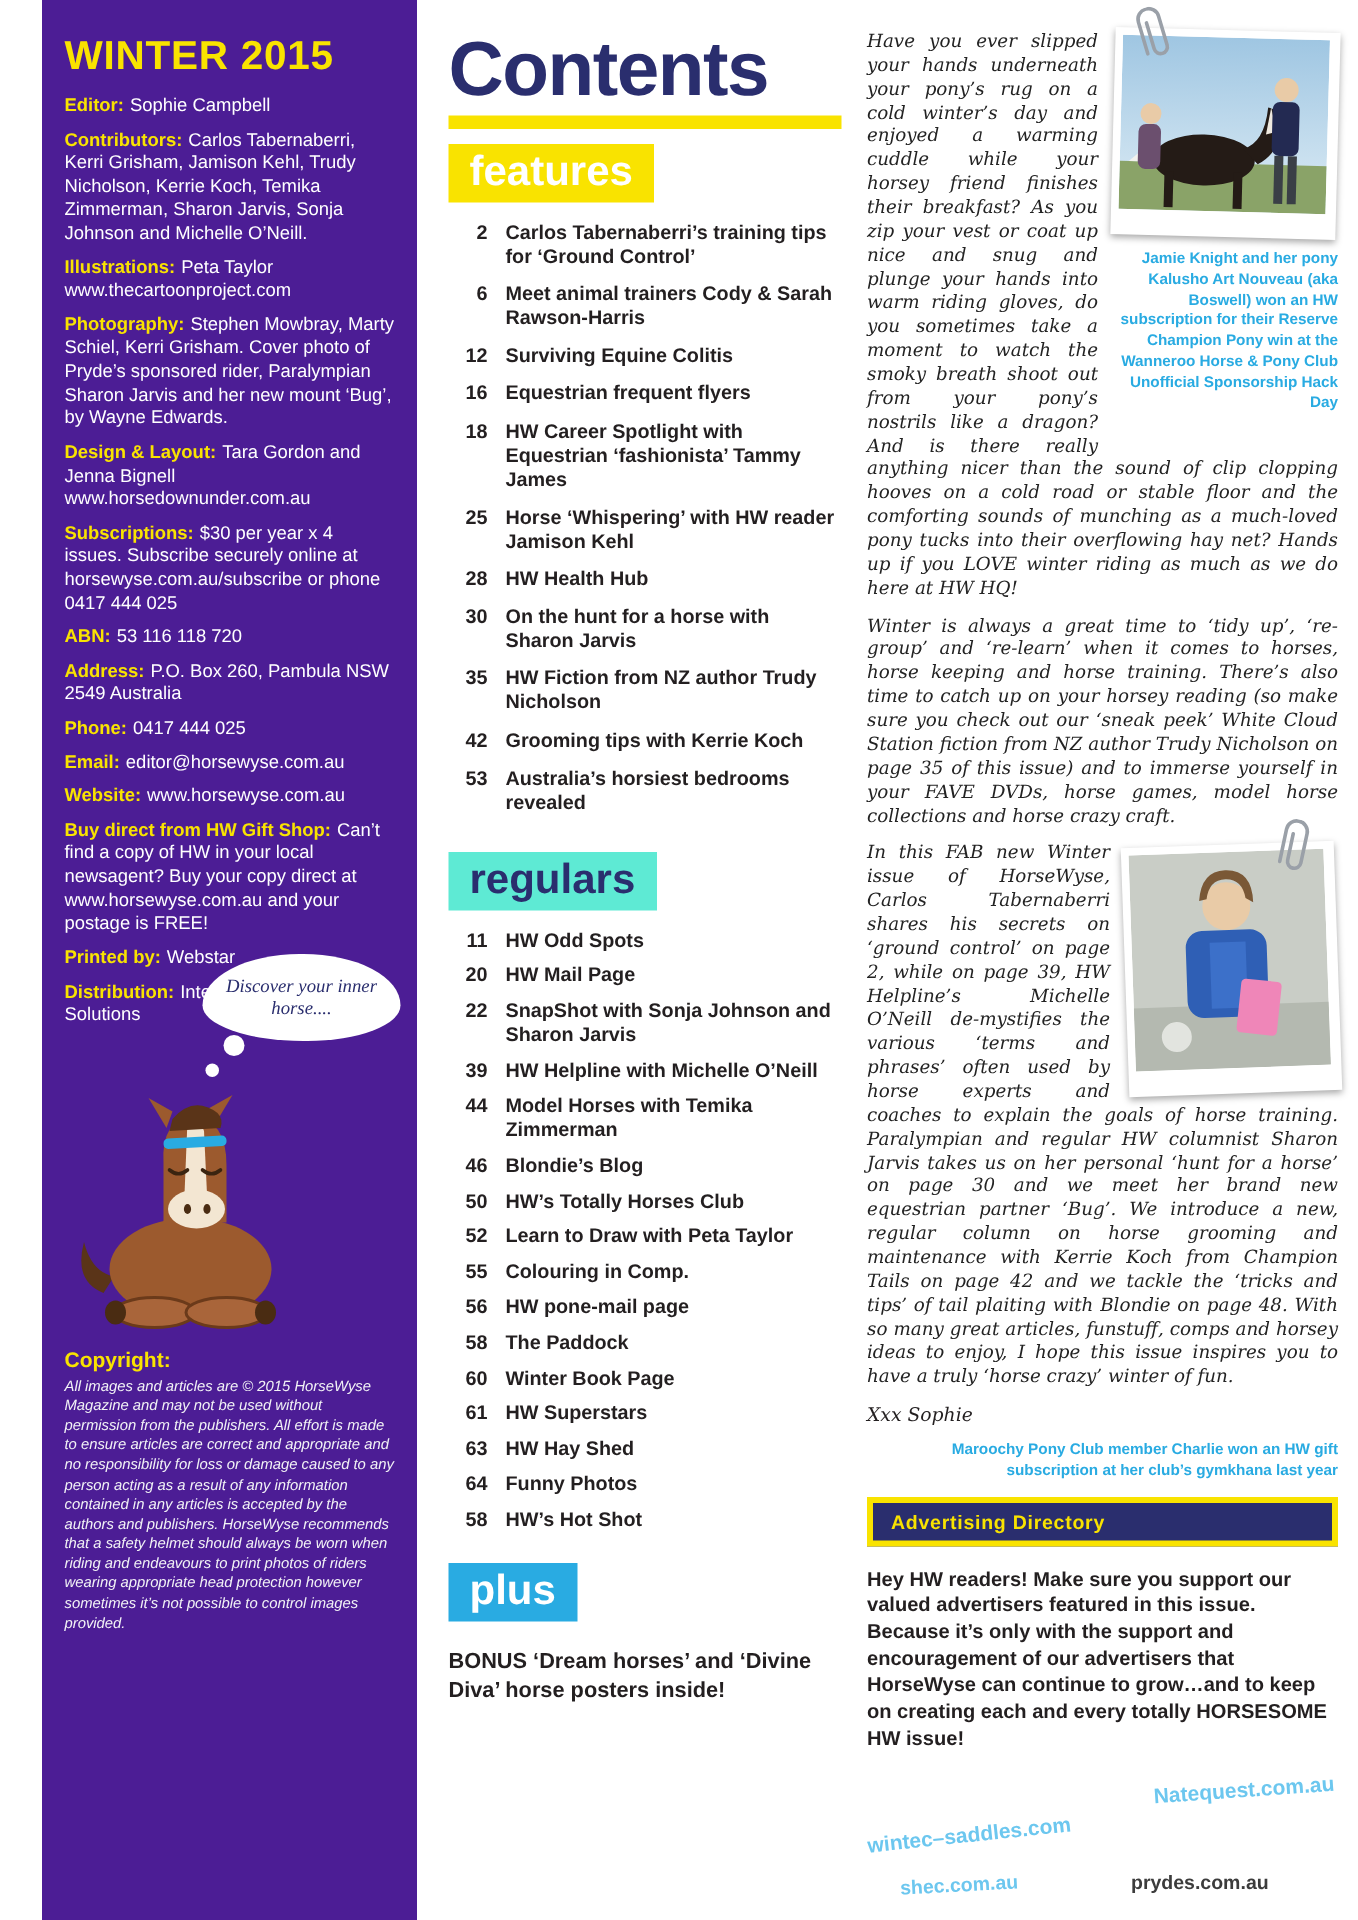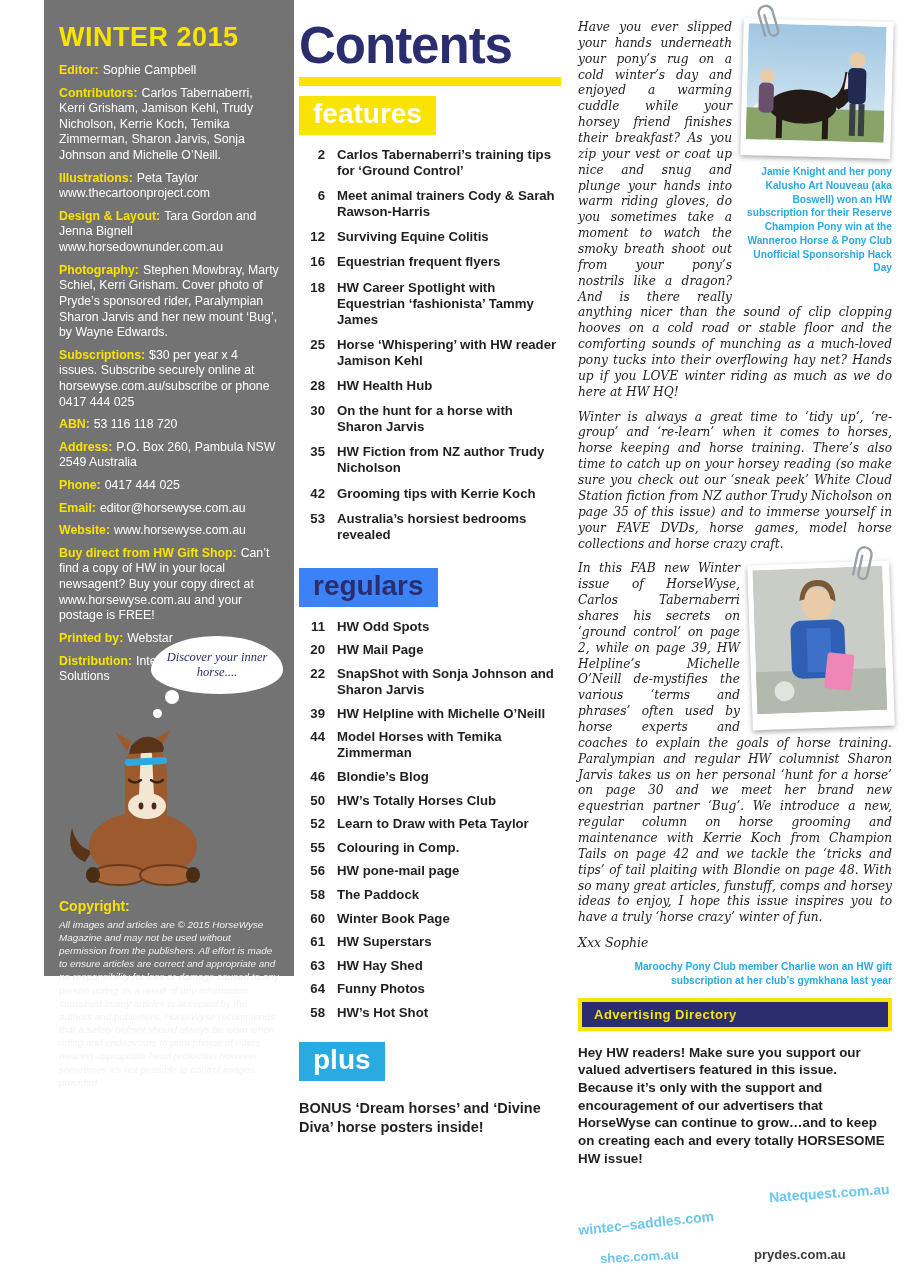--- a/index.html
+++ b/index.html
@@ -1,20 +1,20 @@
 <!DOCTYPE html>
 <html><head>
 <meta charset="utf-8">
 <style>
   html,body{margin:0;padding:0;background:#ffffff;}
   .page{position:relative;width:905px;height:1280px;background:#ffffff;overflow:hidden;
         font-family:"Liberation Sans",sans-serif;color:#231f20;}
 
   
-  .sidebar{position:absolute;left:44px;top:0;width:250px;height:976px;background:#737373;
+  .sidebar{position:absolute;left:28px;top:0;width:250px;height:1280px;background:#4c1d95;
            box-sizing:border-box;padding:22px 15px 10px;color:#ffffff;}
   .season{margin:0 0 10px;color:#f9e300;font-size:27px;font-weight:bold;letter-spacing:.5px;}
   .block{margin:0 0 7px;font-size:12.3px;line-height:1.27;}
   .block .lbl{color:#f9e300;font-weight:bold;margin-right:4px;}
   .block .val{color:#ffffff;}
   .horse-zone{position:relative;height:196px;margin-top:2px;}
   .speech-bubble{position:absolute;right:-4px;top:-56px;width:112px;background:#ffffff;color:#2a2e6e;
                  border-radius:50% 50% 48% 52%/60% 60% 42% 42%;padding:14px 10px;text-align:center;
                  font-style:italic;font-size:12.5px;line-height:1.2;font-family:"Liberation Serif",serif;}
   .speech-bubble:after{content:"";position:absolute;left:14px;bottom:-10px;width:14px;height:14px;
@@ -25,21 +25,21 @@
   .copyright{margin-top:10px;}
   .copyright .lbl{color:#f9e300;font-weight:bold;font-size:14px;margin:0 0 4px;}
   .copyright .fine{margin:0;font-style:italic;font-size:9.9px;line-height:1.33;color:#f2f2f6;}
 
   
   .toc{position:absolute;left:299px;top:20px;width:262px;}
   .contents-title{margin:0;color:#2a2e6e;font-size:51px;font-weight:bold;letter-spacing:-1px;line-height:1;}
   .yellow-rule{height:9px;background:#f9e300;margin:6px 0 10px;}
   .sec-head{display:inline-block;font-weight:bold;font-size:28px;line-height:1;padding:4px 14px 7px;margin:0 0 12px;}
   .features-head{background:#f9e300;color:#ffffff;}
-  .regulars-head{background:#3b82f6;color:#2a2e6e;margin-top:16px;}
+  .regulars-head{background:#5eead4;color:#2a2e6e;margin-top:16px;}
   .plus-head{background:#29abe2;color:#ffffff;margin-top:14px;}
   .toc-list{margin:0 0 4px;}
   .toc-row{display:grid;grid-template-columns:26px 1fr;column-gap:12px;margin-bottom:9px;
            font-weight:bold;font-size:13.2px;line-height:1.22;color:#231f20;}
   .toc-row .pg{text-align:right;}
   .regular-list .toc-row{margin-bottom:7.5px;}
   .bonus{margin:6px 0 0;font-weight:bold;font-size:14.5px;line-height:1.25;color:#231f20;}
 
   
   .editorial-col{position:absolute;left:578px;top:20px;width:314px;}
@@ -98,25 +98,25 @@
 
         <p class="block">
           <span class="lbl">Contributors:</span><span class="val">Carlos Tabernaberri, Kerri Grisham, Jamison Kehl, Trudy Nicholson, Kerrie Koch, Temika Zimmerman, Sharon Jarvis, Sonja Johnson and Michelle O’Neill.</span>
         </p>
 
         <p class="block">
           <span class="lbl">Illustrations:</span><span class="val">Peta Taylor www.thecartoonproject.com</span>
         </p>
 
         <p class="block">
+          <span class="lbl">Photography:</span><span class="val">Stephen Mowbray, Marty Schiel, Kerri Grisham. Cover photo of Pryde’s sponsored rider, Paralympian Sharon Jarvis and her new mount ‘Bug’, by Wayne Edwards.</span>
+        </p>
+
+        <p class="block">
           <span class="lbl">Design &amp; Layout:</span><span class="val">Tara Gordon and Jenna Bignell www.horsedownunder.com.au</span>
-        </p>
-
-        <p class="block">
-          <span class="lbl">Photography:</span><span class="val">Stephen Mowbray, Marty Schiel, Kerri Grisham. Cover photo of Pryde’s sponsored rider, Paralympian Sharon Jarvis and her new mount ‘Bug’, by Wayne Edwards.</span>
         </p>
 
         <p class="block">
           <span class="lbl">Subscriptions:</span><span class="val">$30 per year x 4 issues. Subscribe securely online at horsewyse.com.au/subscribe or phone 0417 444 025</span>
         </p>
 
         <p class="block">
           <span class="lbl">ABN:</span><span class="val">53 116 118 720</span>
         </p>
 

